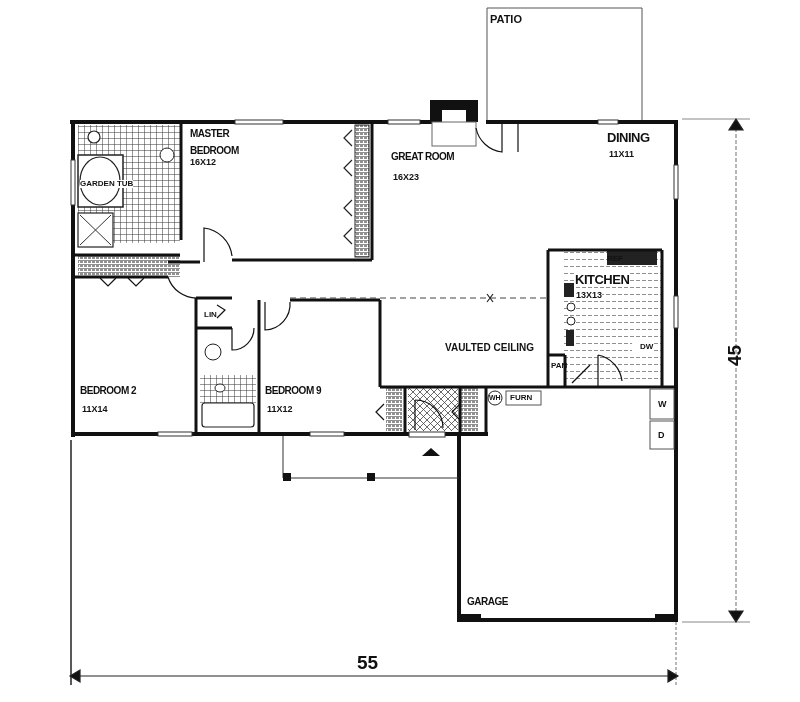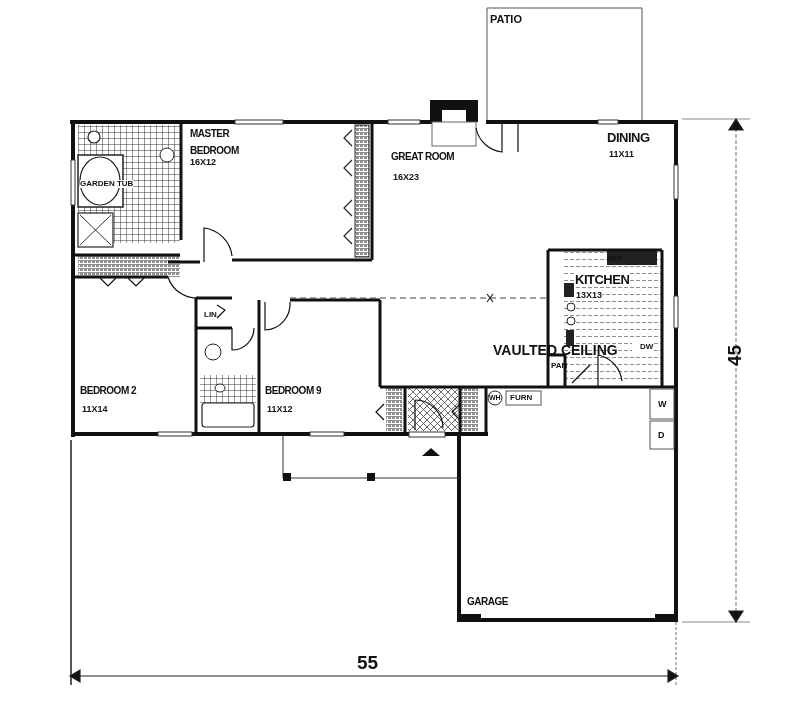--- a/index.html
+++ b/index.html
@@ -204,21 +204,21 @@
 
 <div class="lbl big" style="left:607px;top:131px;font-size:13px;">DINING</div>
 <div class="lbl dim" style="left:609px;top:150px;">11X11</div>
 
 <div class="lbl small" style="left:566px;top:255px;padding-left:41px;">REF</div>
 <div class="lbl big" style="left:575px;top:273px;font-size:13px;background:#fff;">KITCHEN</div>
 <div class="lbl dim" style="left:576px;top:291px;background:#fff;">13X13</div>
 <div class="lbl small" style="left:632px;top:343px;background:#fff;padding-left:8px;">DW</div>
 <div class="lbl small" style="left:551px;top:362px;">PAN</div>
 
-<div class="lbl small" style="left:445px;top:343px;font-size:14px;margin-left:48px;">VAULTED CEILING</div>
+<div class="lbl small" style="left:445px;top:343px;font-size:10px;">VAULTED CEILING</div>
 
 <div class="lbl small" style="left:204px;top:311px;">LIN</div>
 
 <div class="lbl big" style="left:80px;top:386px;">BEDROOM 2</div>
 <div class="lbl dim" style="left:82px;top:405px;">11X14</div>
 
 <div class="lbl big" style="left:265px;top:386px;">BEDROOM 9</div>
 <div class="lbl dim" style="left:267px;top:405px;">11X12</div>
 
 <div class="lbl small" style="left:489px;top:394px;font-size:7px;">WH</div>

